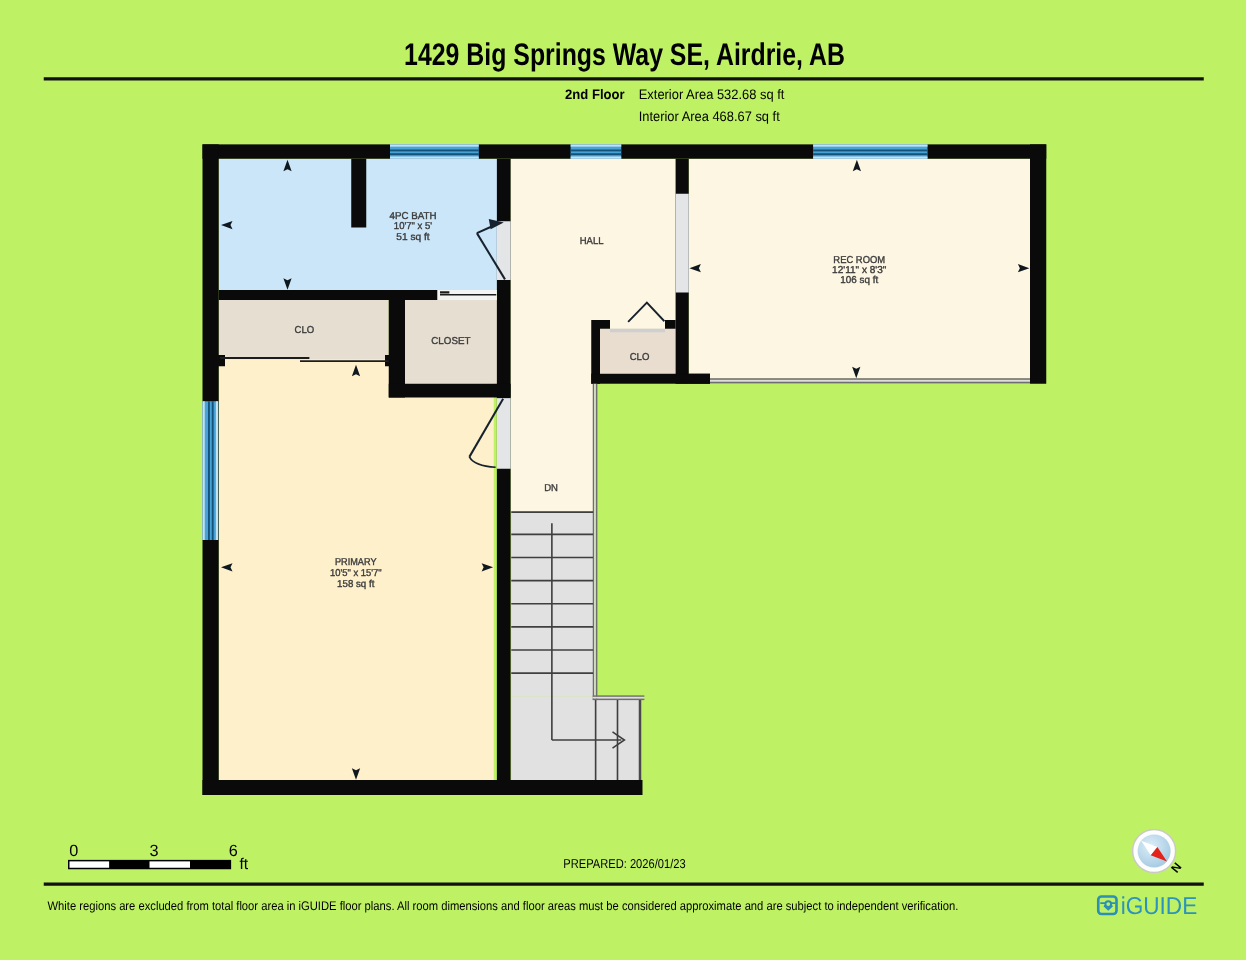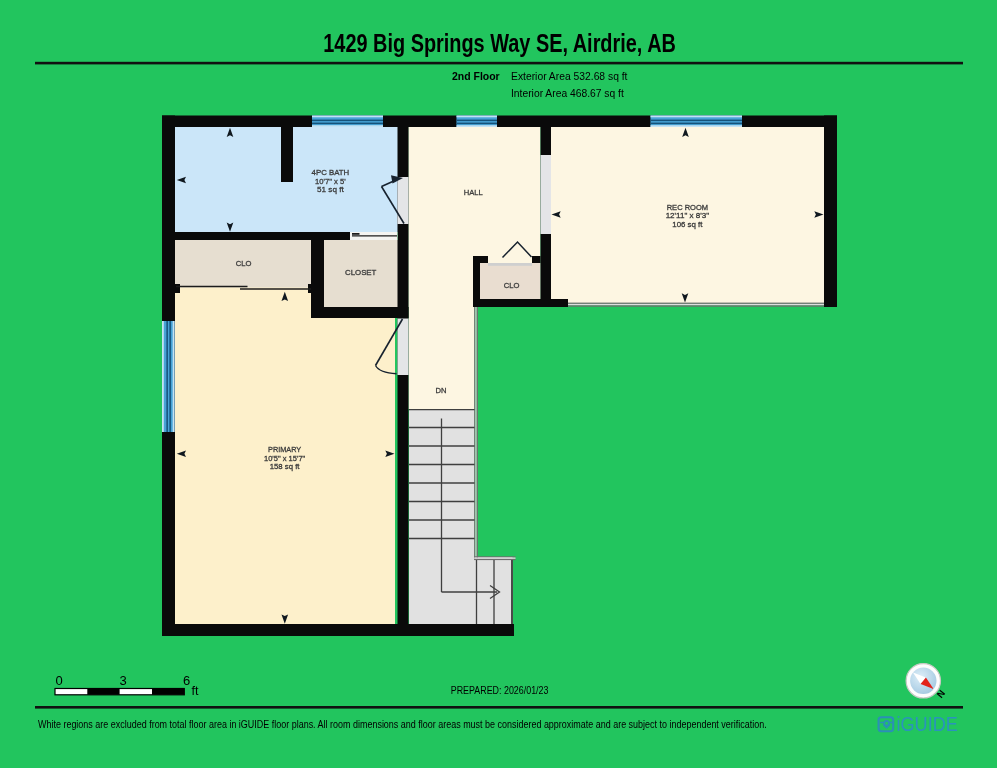--- a/index.html
+++ b/index.html
@@ -1,16 +1,16 @@
 <!DOCTYPE html>
 <html><head>
 <meta charset="utf-8">
 <style>
 html,body{margin:0;padding:0;background:#fff;}
-#page{position:relative;width:997px;height:768px;background:#22c55e;font-family:"Liberation Sans",sans-serif;}
+#page{position:relative;width:997px;height:768px;background:#bef264;font-family:"Liberation Sans",sans-serif;}
 svg{position:absolute;left:0;top:0;}
 </style>
 </head>
 <body>
 <div id="page">
 <svg width="997" height="768" viewBox="0 0 997 768">
 <defs>
 <radialGradient id="cg" cx="0.4" cy="0.35" r="0.8">
 <stop offset="0" stop-color="#ddeef8"></stop>
 <stop offset="1" stop-color="#9cc4de"></stop>

